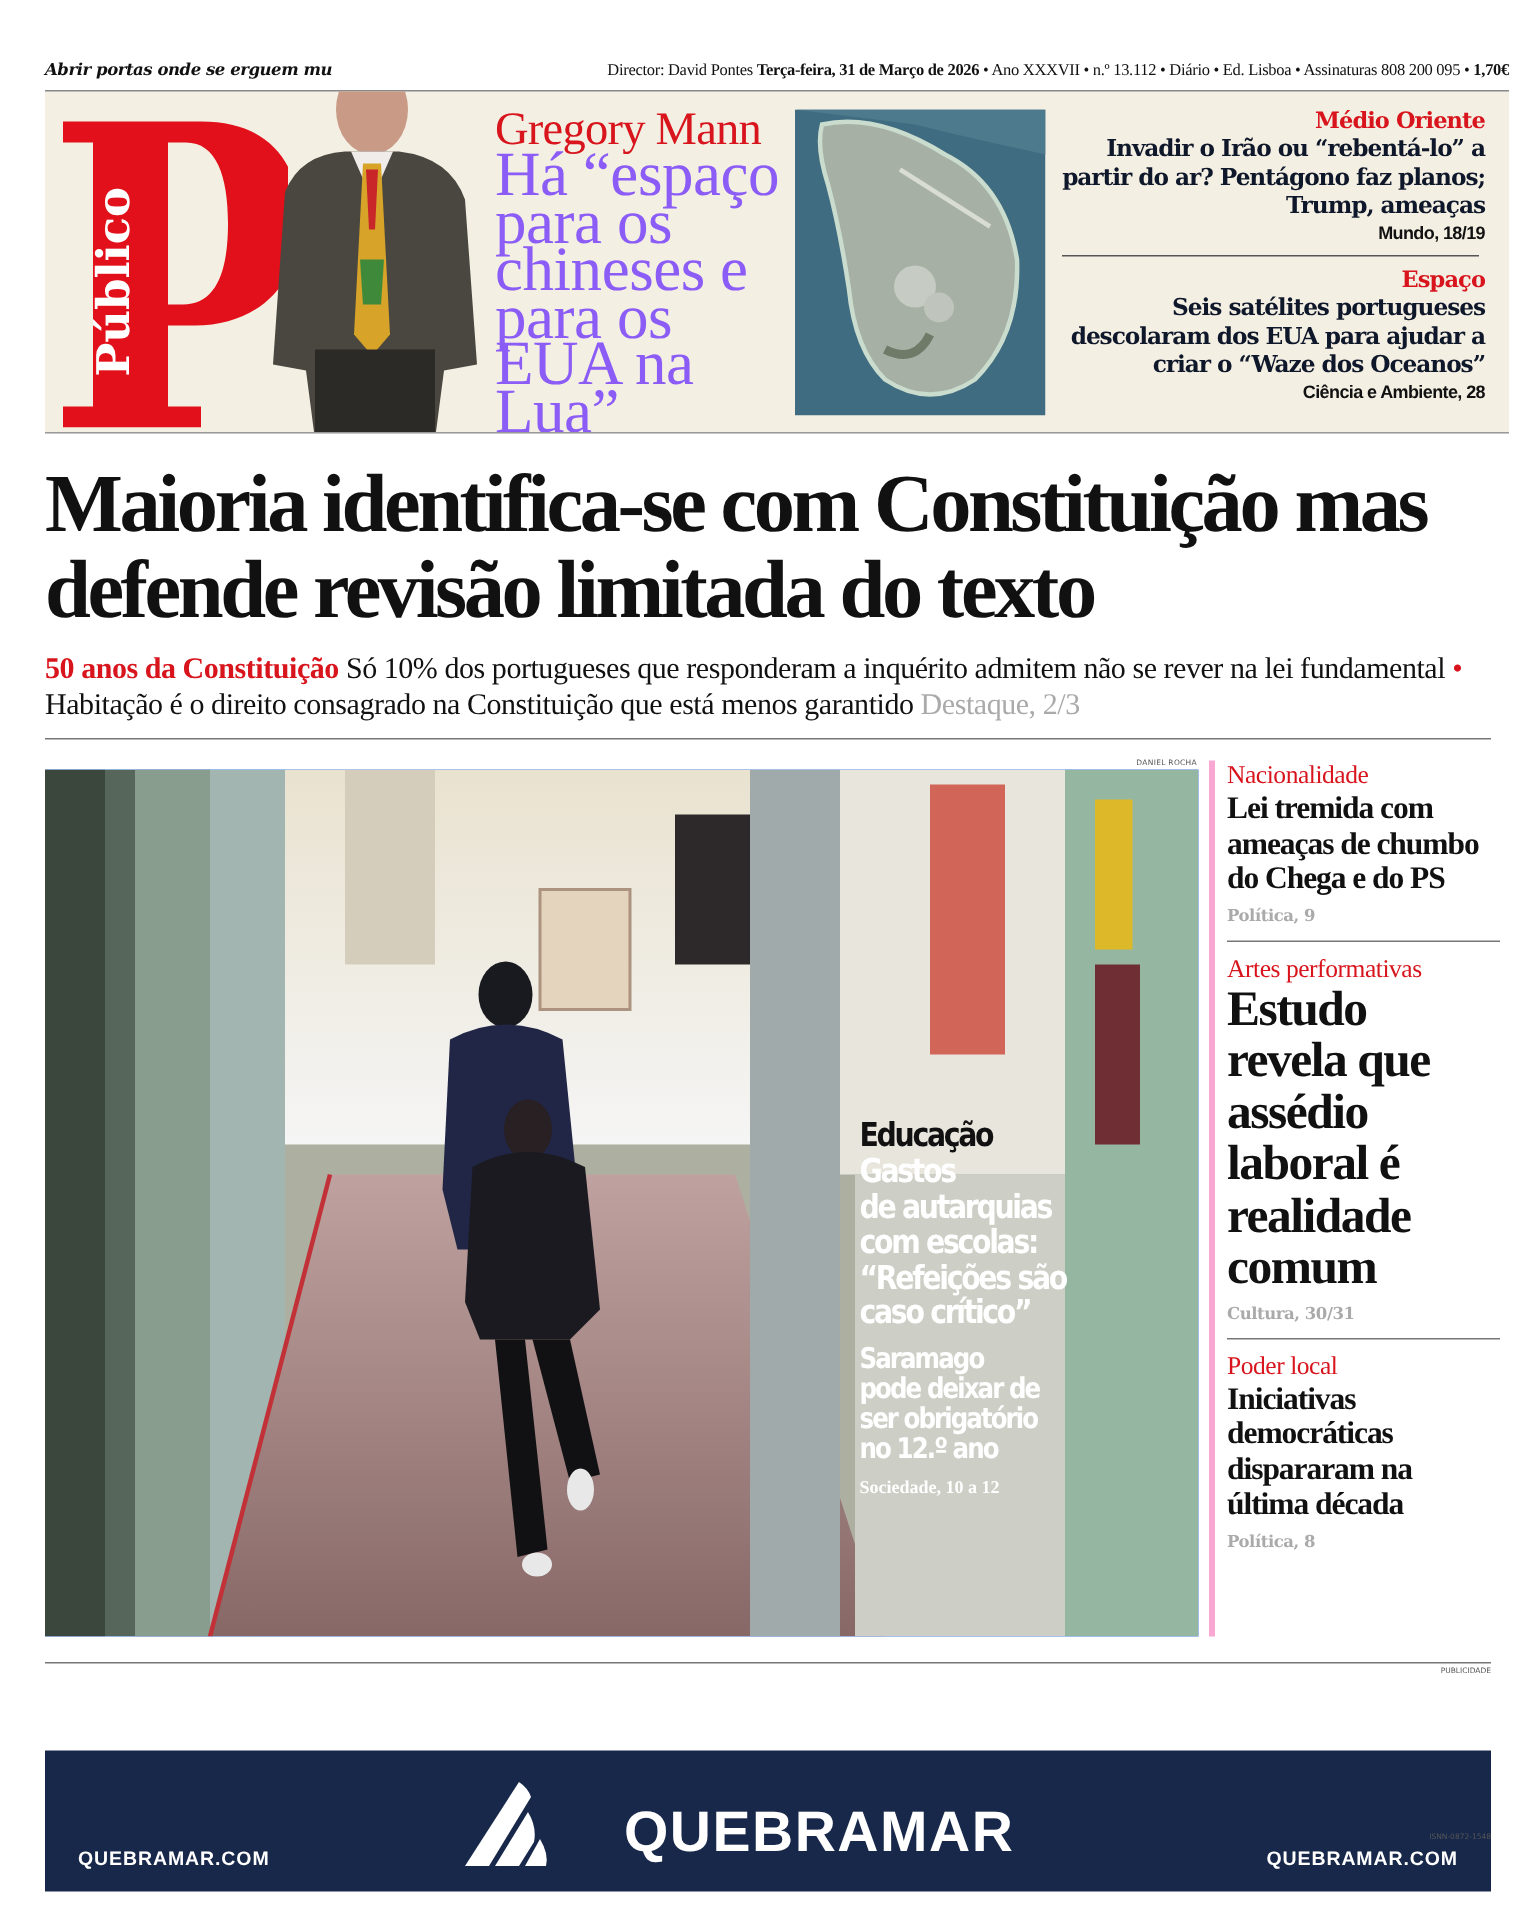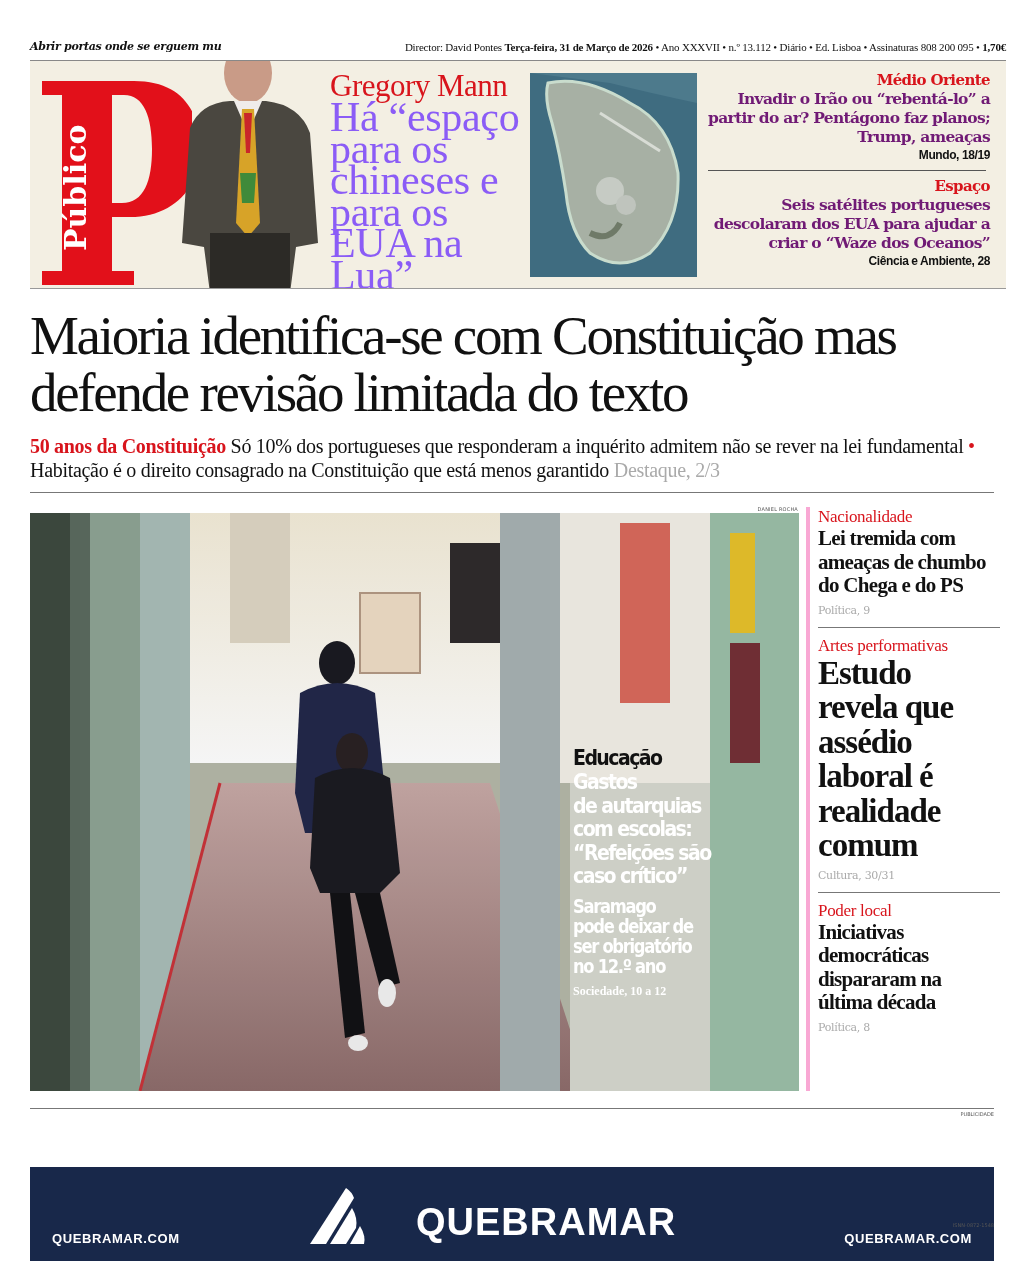--- a/index.html
+++ b/index.html
@@ -18,26 +18,26 @@
   .logo-word { position: absolute; left: 24px; top: 40px; width: 40px; height: 160px; }
   .portrait { position: absolute; left: 140px; top: -28px; width: 160px; height: 260px; }
   .feature-interview { position: absolute; left: 300px; top: 8px; width: 200px; }
   .fi-name { font-family: "Liberation Serif", serif; font-size: 31px; line-height: 33px; color: #d8141c; letter-spacing: -0.5px; white-space: nowrap; }
   .fi-quote { font-family: "Liberation Serif", serif; font-size: 42px; line-height: 31.5px; color: #8b5cf6; letter-spacing: -0.3px; }
   .fi-section { font-family: "DejaVu Serif", serif; font-weight: bold; font-size: 12px; color: #111; margin-top: 2px; letter-spacing: -0.4px; white-space: nowrap; text-align: right; }
 
   .sat-image { position: absolute; left: 500px; top: 12px; width: 167px; height: 204px; overflow: hidden; }
   .side-teasers { position: absolute; left: 678px; top: 10px; width: 282px; text-align: right; }
   .teaser-kicker { font-family: "DejaVu Serif", serif; font-weight: bold; font-size: 15px; color: #d8141c; letter-spacing: -0.6px; line-height: 18px; }
-  .teaser-head { font-family: "DejaVu Serif", serif; font-weight: bold; font-size: 15.5px; color: #701a75; letter-spacing: -0.7px; line-height: 19px; }
+  .teaser-head { font-family: "DejaVu Serif", serif; font-weight: bold; font-size: 15.5px; color: #0f172a; letter-spacing: -0.7px; line-height: 19px; }
   .teaser-sec { font-family: Liberation Sans, sans-serif; font-weight: bold; font-size: 12px; color: #111; letter-spacing: -0.4px; line-height: 18px; }
   .teaser-sep { height: 1px; background: #555; margin: 6px 0 6px 0; width: 278px; }
 
   
-  .main-head { position: absolute; left: 30px; top: 307px; width: 976px; font-family: "Liberation Serif", serif; font-weight: normal; font-size: 55px; line-height: 57px; color: #111; letter-spacing: -2.3px; }
+  .main-head { position: absolute; left: 30px; top: 307px; width: 976px; font-family: "Liberation Serif", serif; font-weight: bold; font-size: 55px; line-height: 57px; color: #111; letter-spacing: -2.3px; }
   .main-sub { position: absolute; left: 30px; top: 434px; width: 976px; font-family: "Liberation Serif", serif; font-size: 20px; line-height: 24px; color: #111; letter-spacing: -0.3px; }
   .main-sub .kicker { color: #d8141c; font-weight: bold; }
   .main-sub .bullet { color: #d8141c; }
   .main-sub .ref { color: #aaa; }
   .rule-1 { position: absolute; left: 30px; top: 492px; width: 964px; height: 1px; background: #777; }
 
   
   .photo-credit { position: absolute; left: 700px; top: 506px; width: 98px; text-align: right; font-family: "DejaVu Sans", sans-serif; font-size: 5px; color: #555; letter-spacing: 0.2px; }
   .photo { position: absolute; left: 30px; top: 513px; width: 769px; height: 578px; overflow: hidden; background: #3b82f6; }
   .photo-text { position: absolute; left: 543px; top: 233px; width: 200px; }
@@ -45,21 +45,21 @@
   .pt-head { font-family: "DejaVu Sans", sans-serif; font-weight: bold; font-size: 22px; line-height: 23.5px; color: #fff; letter-spacing: -1.8px; transform: scaleX(0.86); transform-origin: left; white-space: pre-line; }
   .pt-sub { margin-top: 8px; font-family: "DejaVu Sans", sans-serif; font-weight: bold; font-size: 19px; line-height: 20px; color: #fff; letter-spacing: -1.5px; transform: scaleX(0.86); transform-origin: left; white-space: pre-line; }
   .pt-sec { margin-top: 8px; font-family: "Liberation Serif", serif; font-weight: bold; font-size: 12px; color: #fff; }
 
   
   .right-col { position: absolute; left: 806px; top: 507px; width: 190px; height: 584px; border-left: 4px solid #f9a8d4; padding-left: 8px; }
   .rc-item { }
   .rc-kicker { font-family: "Liberation Serif", serif; font-size: 17px; color: #d8141c; letter-spacing: -0.3px; line-height: 20px; }
   .rc-head-sm { font-family: "Liberation Serif", serif; font-weight: bold; font-size: 21px; line-height: 23.5px; color: #111; letter-spacing: -0.7px; }
   .rc-head-lg { font-family: "Liberation Serif", serif; font-weight: bold; font-size: 33px; line-height: 34.5px; color: #111; letter-spacing: -1px; }
-  .rc-sec { font-family: "DejaVu Serif", serif; font-weight: normal; font-size: 11px; color: #aaa; letter-spacing: -0.3px; margin-top: 6px; }
+  .rc-sec { font-family: "DejaVu Serif", serif; font-weight: bold; font-size: 11px; color: #aaa; letter-spacing: -0.3px; margin-top: 6px; }
   .rc-sep { height: 1px; background: #777; width: 182px; margin: 10px 0 8px 0; }
 
   
   .rule-2 { position: absolute; left: 30px; top: 1108px; width: 964px; height: 1px; background: #777; }
   .ad-label { position: absolute; left: 900px; top: 1111px; width: 94px; text-align: right; font-family: "DejaVu Sans", sans-serif; font-size: 5px; color: #555; }
   .ad { position: absolute; left: 30px; top: 1122px; width: 964px; height: 94px; background: #18284a; margin-top: 45px; }
   .ad-url-left { position: absolute; left: 22px; top: 64px; font-family: "Liberation Sans", sans-serif; font-weight: bold; font-size: 13px; color: #fff; letter-spacing: 0.6px; }
   .ad-url-right { position: absolute; right: 22px; top: 64px; font-family: "Liberation Sans", sans-serif; font-weight: bold; font-size: 13px; color: #fff; letter-spacing: 0.6px; }
   .ad-logo { position: absolute; left: 278px; top: 17px; width: 62px; height: 62px; }
   .ad-brand { position: absolute; left: 386px; top: 34px; font-family: "Liberation Sans", sans-serif; font-weight: bold; font-size: 38px; color: #fff; letter-spacing: 1px; }

